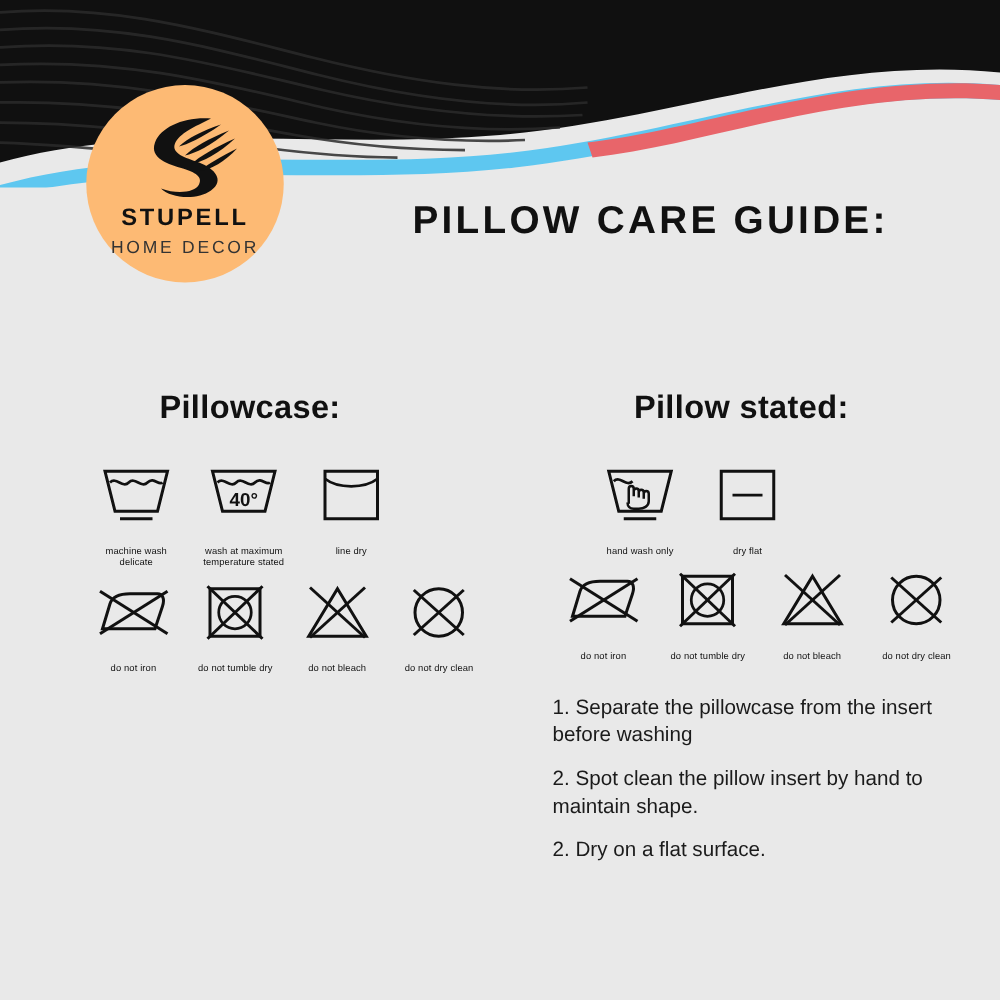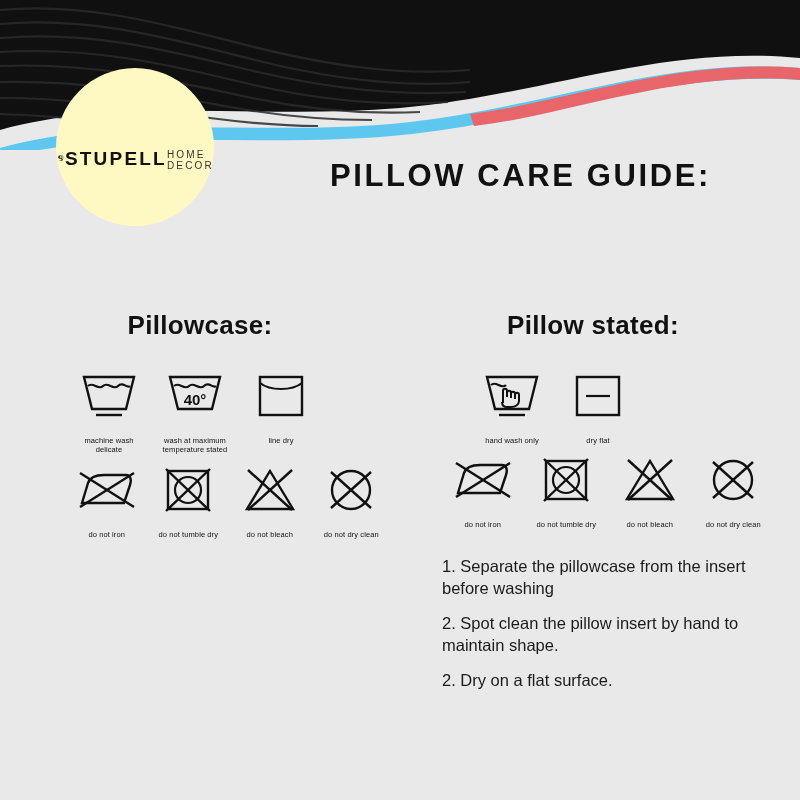--- a/index.html
+++ b/index.html
@@ -27,42 +27,43 @@
     top: 0; left: 0;
     width: 800px;
     height: 150px;
     overflow: hidden;
   }
   .banner svg { display: block; }
 
   
   .logo-badge {
     position: absolute;
-    left: 56px;
+    left: 69px;
     top: 68px;
     width: 158px;
     height: 158px;
     border-radius: 50%;
-    background: #fef9c3;
+    background: #fdba74;
     display: flex;
+    flex-direction: column;
     align-items: center;
     justify-content: flex-start;
     box-sizing: border-box;
     padding-top: 22px;
   }
   .logo-mark { width: 96px; height: 72px; }
   .logo-name {
     font-size: 19px;
     letter-spacing: 2.2px;
     font-weight: bold;
     color: #111;
     margin-top: 2px;
   }
   .logo-sub {
-    font-size: 10px;
+    font-size: 14px;
     letter-spacing: 2.2px;
     color: #333;
     margin-top: 3px;
   }
 
   
   .main-title {
     position: absolute;
     left: 330px;
     top: 158px;

